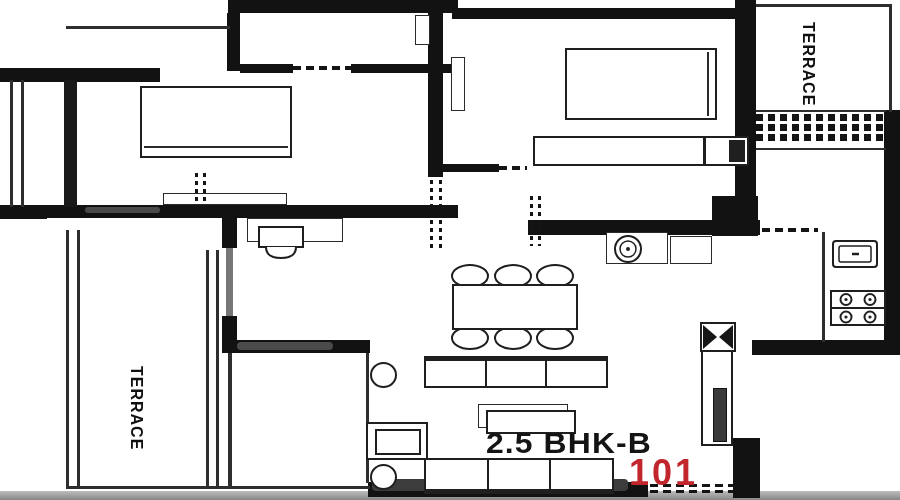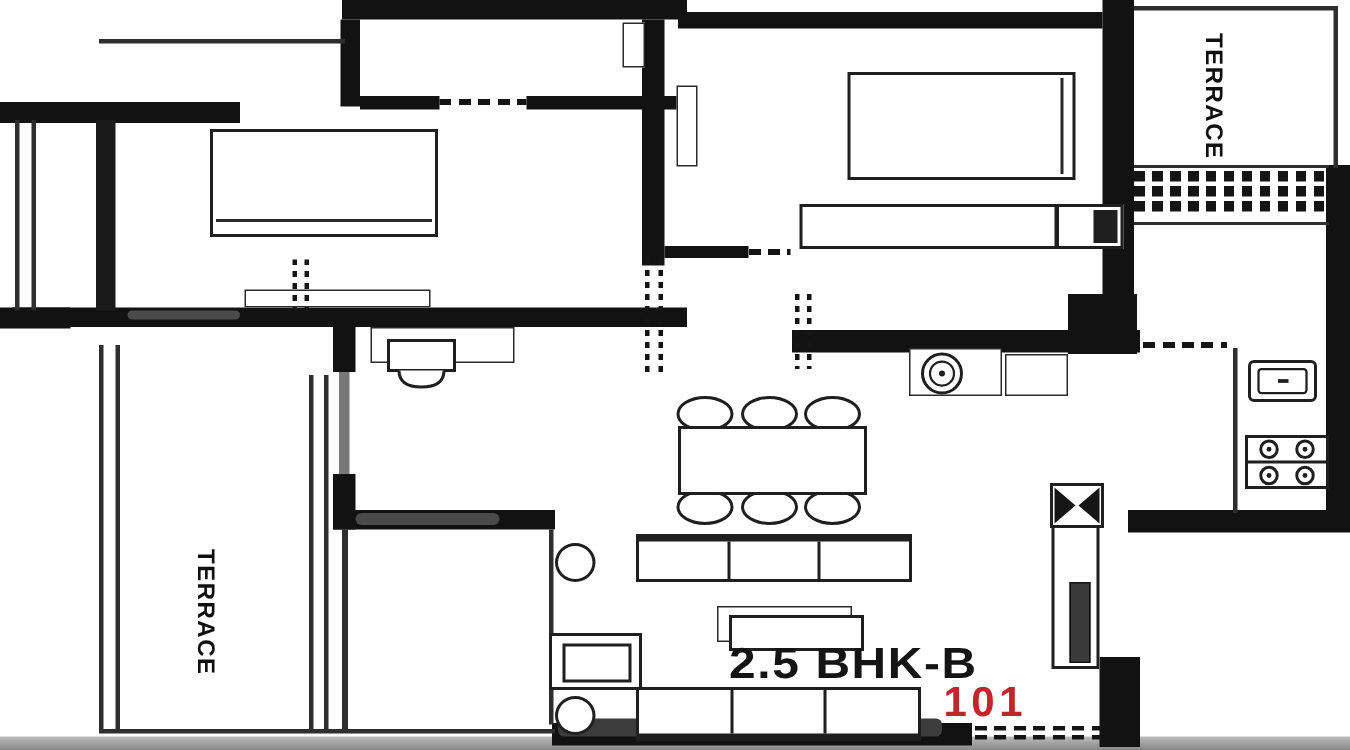--- a/index.html
+++ b/index.html
@@ -28,21 +28,21 @@
     background-size:3px 100%,3px 100%;background-position:left top,right top;background-repeat:no-repeat,no-repeat;}
   .dashh{position:absolute;z-index:3;
     background-image:repeating-linear-gradient(90deg,#141414 0 8px,transparent 8px 13px);}
   .hrow{position:absolute;
     background-image:repeating-linear-gradient(90deg,#141414 0 7px,transparent 7px 12px);}
   
   .vtext{position:absolute;writing-mode:vertical-rl;font-weight:700;font-size:16px;
          letter-spacing:1px;color:#101010;line-height:1;}
   .unit-type{position:absolute;font-weight:800;font-size:29px;color:#141414;letter-spacing:1px;
              transform:scaleX(1.1);transform-origin:left center;white-space:nowrap;z-index:4;}
-  .unit-num{position:absolute;font-weight:800;font-size:28px;color:#c0262c;letter-spacing:3px;z-index:4;}
+  .unit-num{position:absolute;font-weight:800;font-size:36px;color:#c0262c;letter-spacing:3px;z-index:4;}
   svg{display:block;}
 </style>
 </head>
 <body>
 
 <div class="plan">
 
   <div class="abs" style="left:0;top:491px;width:900px;height:9px;background:linear-gradient(#bdbdbd,#868686);"></div>
 
   <div class="w" style="left:228px;top:0;width:230px;height:13px;"></div>

